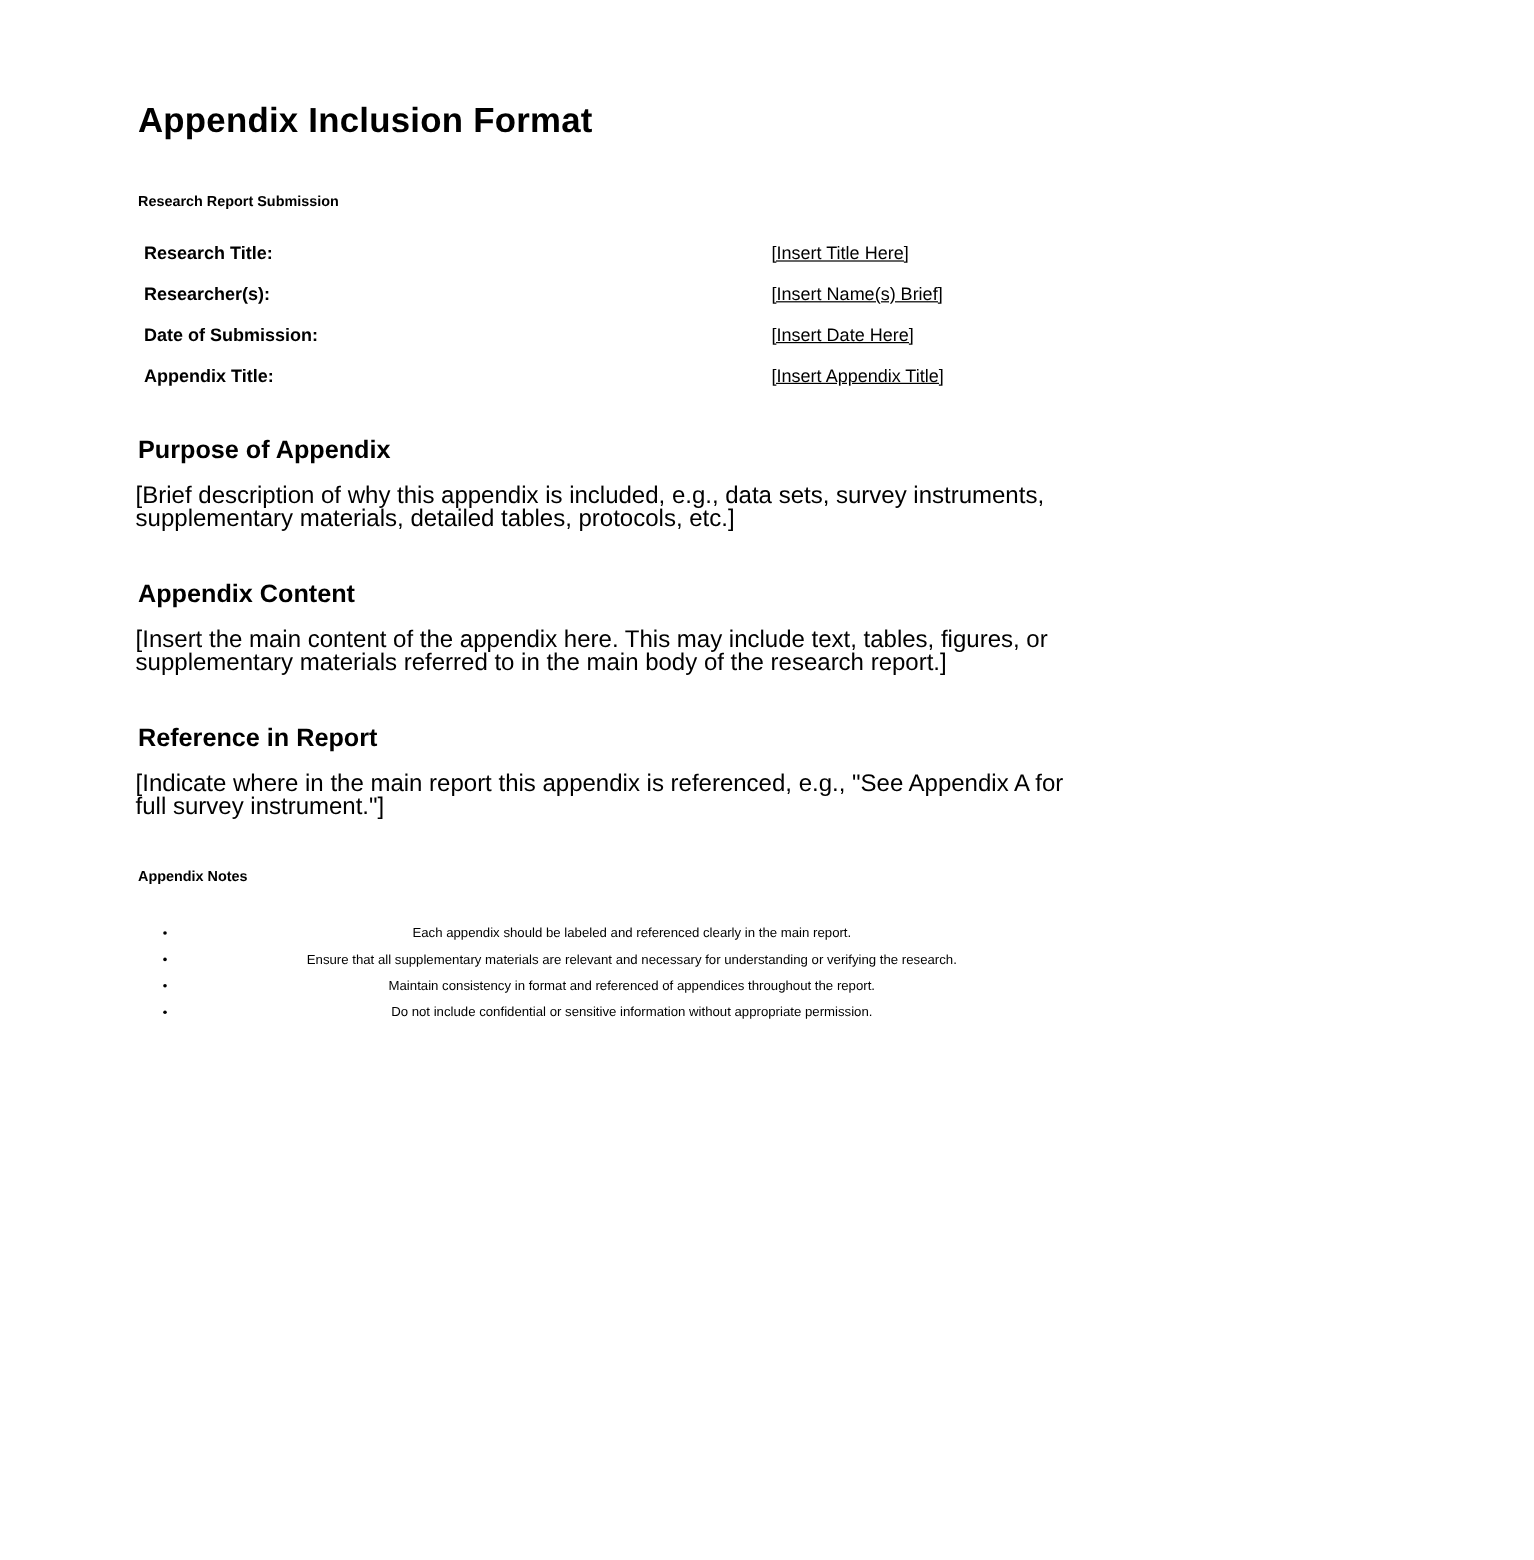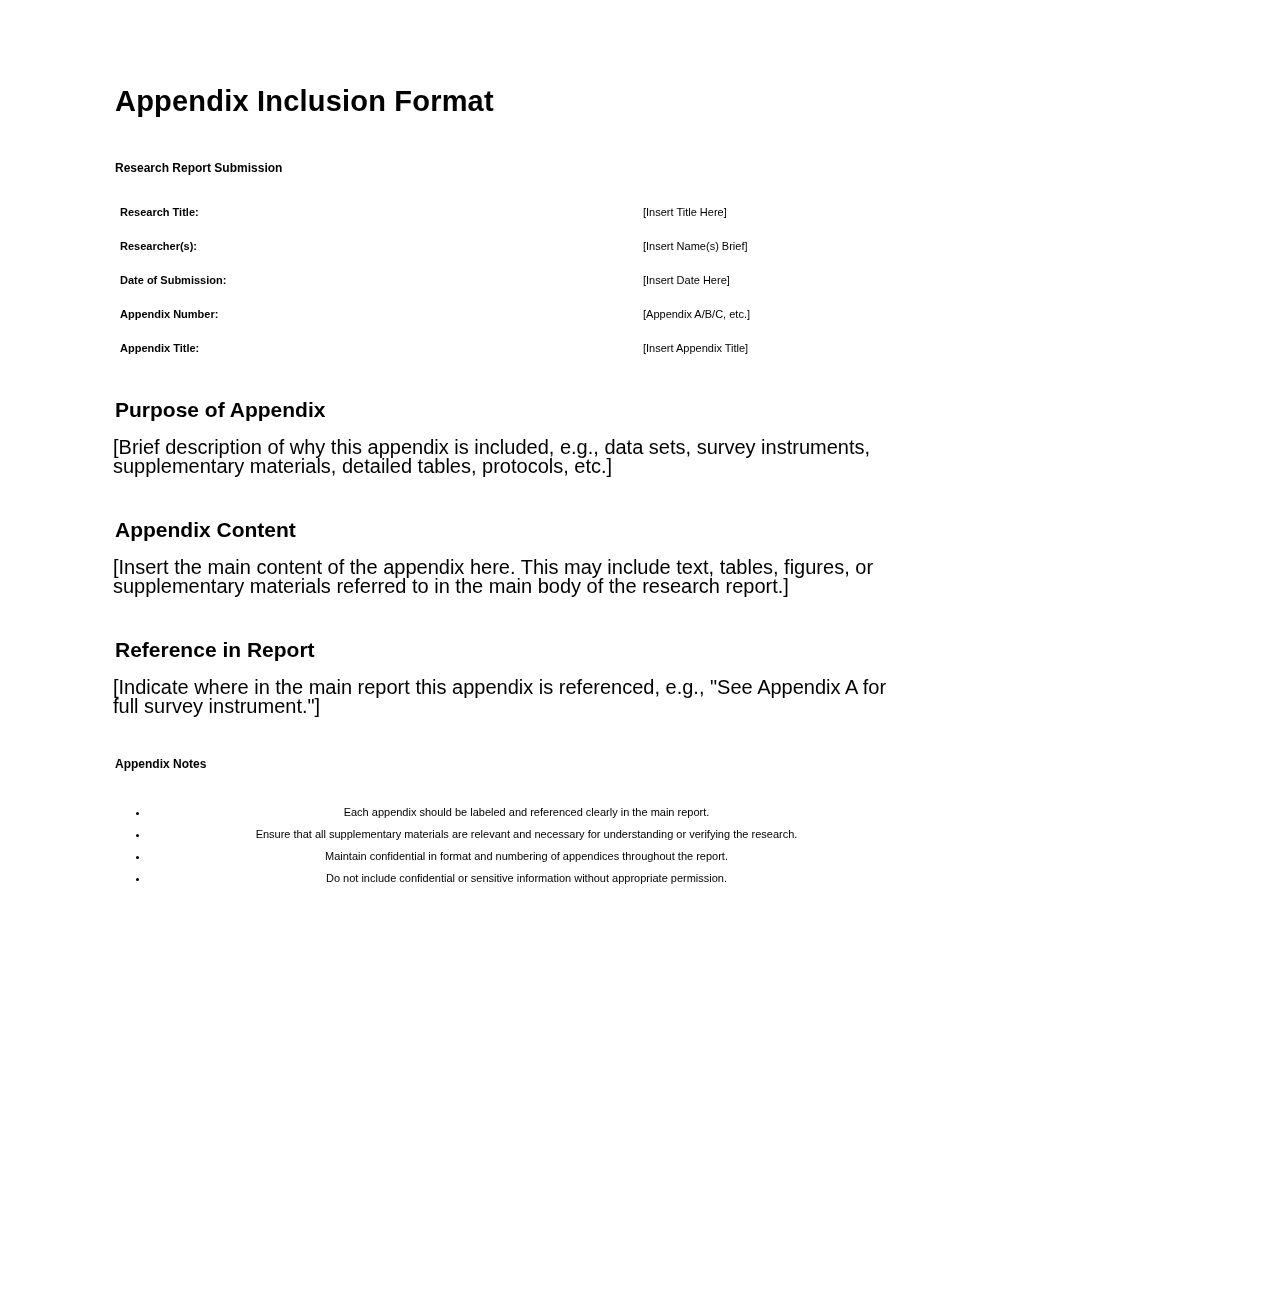--- a/index.html
+++ b/index.html
@@ -29,32 +29,33 @@
     line-height: 1.1;
   }
   .fields {
     margin: 0 0 42px 0;
     padding-left: 7px;
   }
   .field-row {
     display: flex;
     align-items: flex-end;
     margin-bottom: 18px;
-    font-size: 11px;
+    font-size: 15px;
     line-height: 16px;
   }
   .field-row:last-child { margin-bottom: 0; }
   .field-label {
     font-weight: bold;
     width: 523px;
     flex: 0 0 523px;
   }
   .field-value {
     font-weight: normal;
     flex: 1;
+    text-decoration: underline;
   }
   h3.section-heading-sm {
     font-size: 21px;
     font-weight: bold;
     margin: 0 0 17px 2px;
     line-height: 1.1;
   }
   p.section-body {
     font-size: 20px;
     line-height: 19px;
@@ -90,24 +91,20 @@
     </div>
     <div class="field-row">
       <span class="field-label">Researcher(s):</span>
       <span class="field-value">[Insert Name(s) Brief]</span>
     </div>
     <div class="field-row">
       <span class="field-label">Date of Submission:</span>
       <span class="field-value">[Insert Date Here]</span>
     </div>
     <div class="field-row">
-      <span class="field-label">Appendix Number:</span>
-      <span class="field-value">[Appendix A/B/C, etc.]</span>
-    </div>
-    <div class="field-row">
       <span class="field-label">Appendix Title:</span>
       <span class="field-value">[Insert Appendix Title]</span>
     </div>
   </div>
 
   <section>
     <h3 class="section-heading-sm">Purpose of Appendix</h3>
     <p class="section-body">[Brief description of why this appendix is included, e.g., data sets, survey instruments, supplementary materials, detailed tables, protocols, etc.]</p>
   </section>
 
@@ -119,18 +116,18 @@
   <section>
     <h3 class="section-heading-sm">Reference in Report</h3>
     <p class="section-body">[Indicate where in the main report this appendix is referenced, e.g., "See Appendix A for full survey instrument."]</p>
   </section>
 
   <section>
     <h2 class="section-heading-lg notes-heading">Appendix Notes</h2>
     <ul class="notes-list">
       <li>Each appendix should be labeled and referenced clearly in the main report.</li>
       <li>Ensure that all supplementary materials are relevant and necessary for understanding or verifying the research.</li>
-      <li>Maintain confidential in format and numbering of appendices throughout the report.</li>
+      <li>Maintain consistency in format and referenced of appendices throughout the report.</li>
       <li>Do not include confidential or sensitive information without appropriate permission.</li>
     </ul>
   </section>
 
 </div>
 
 </body></html>

